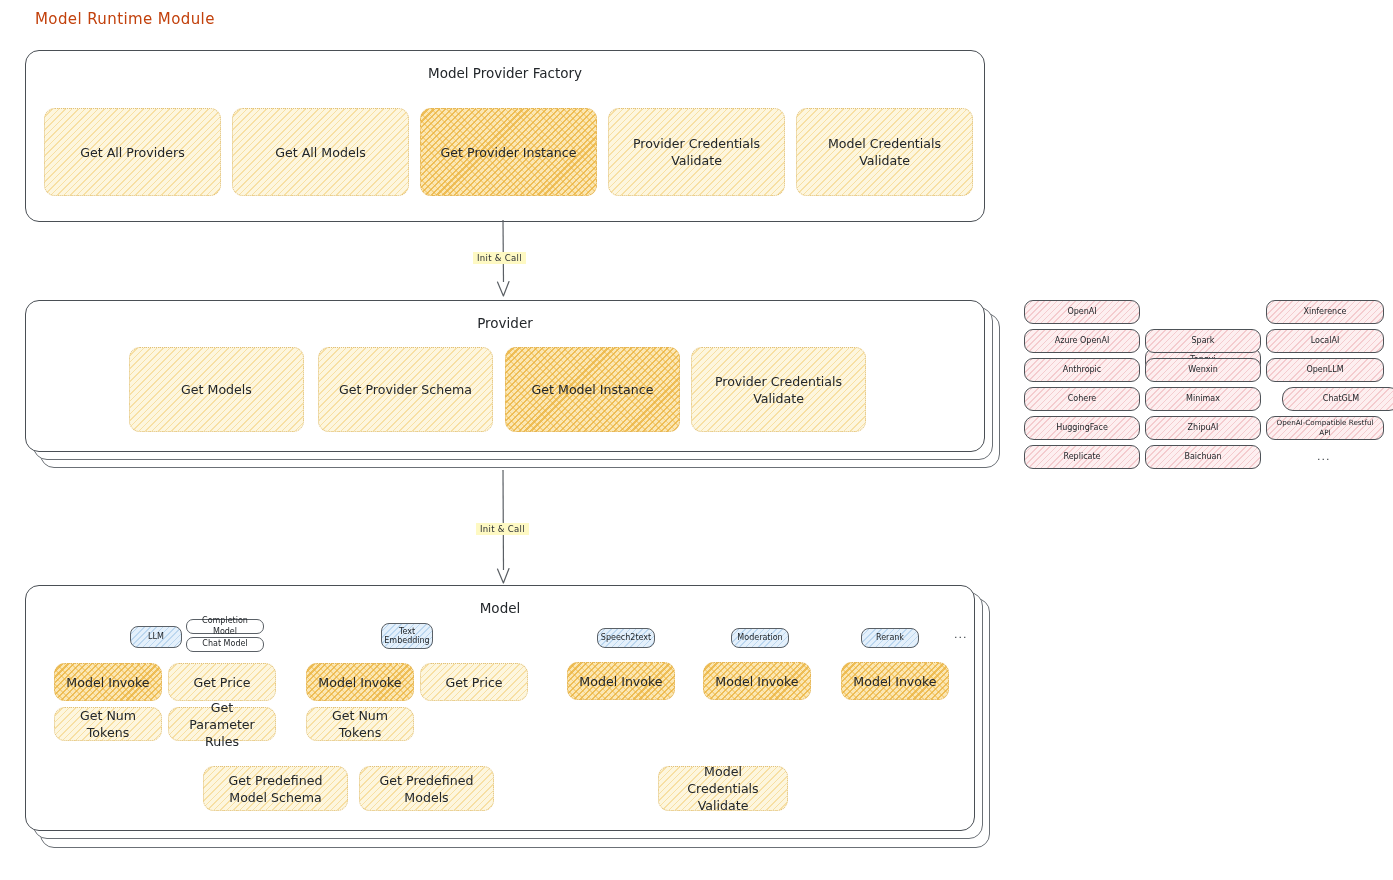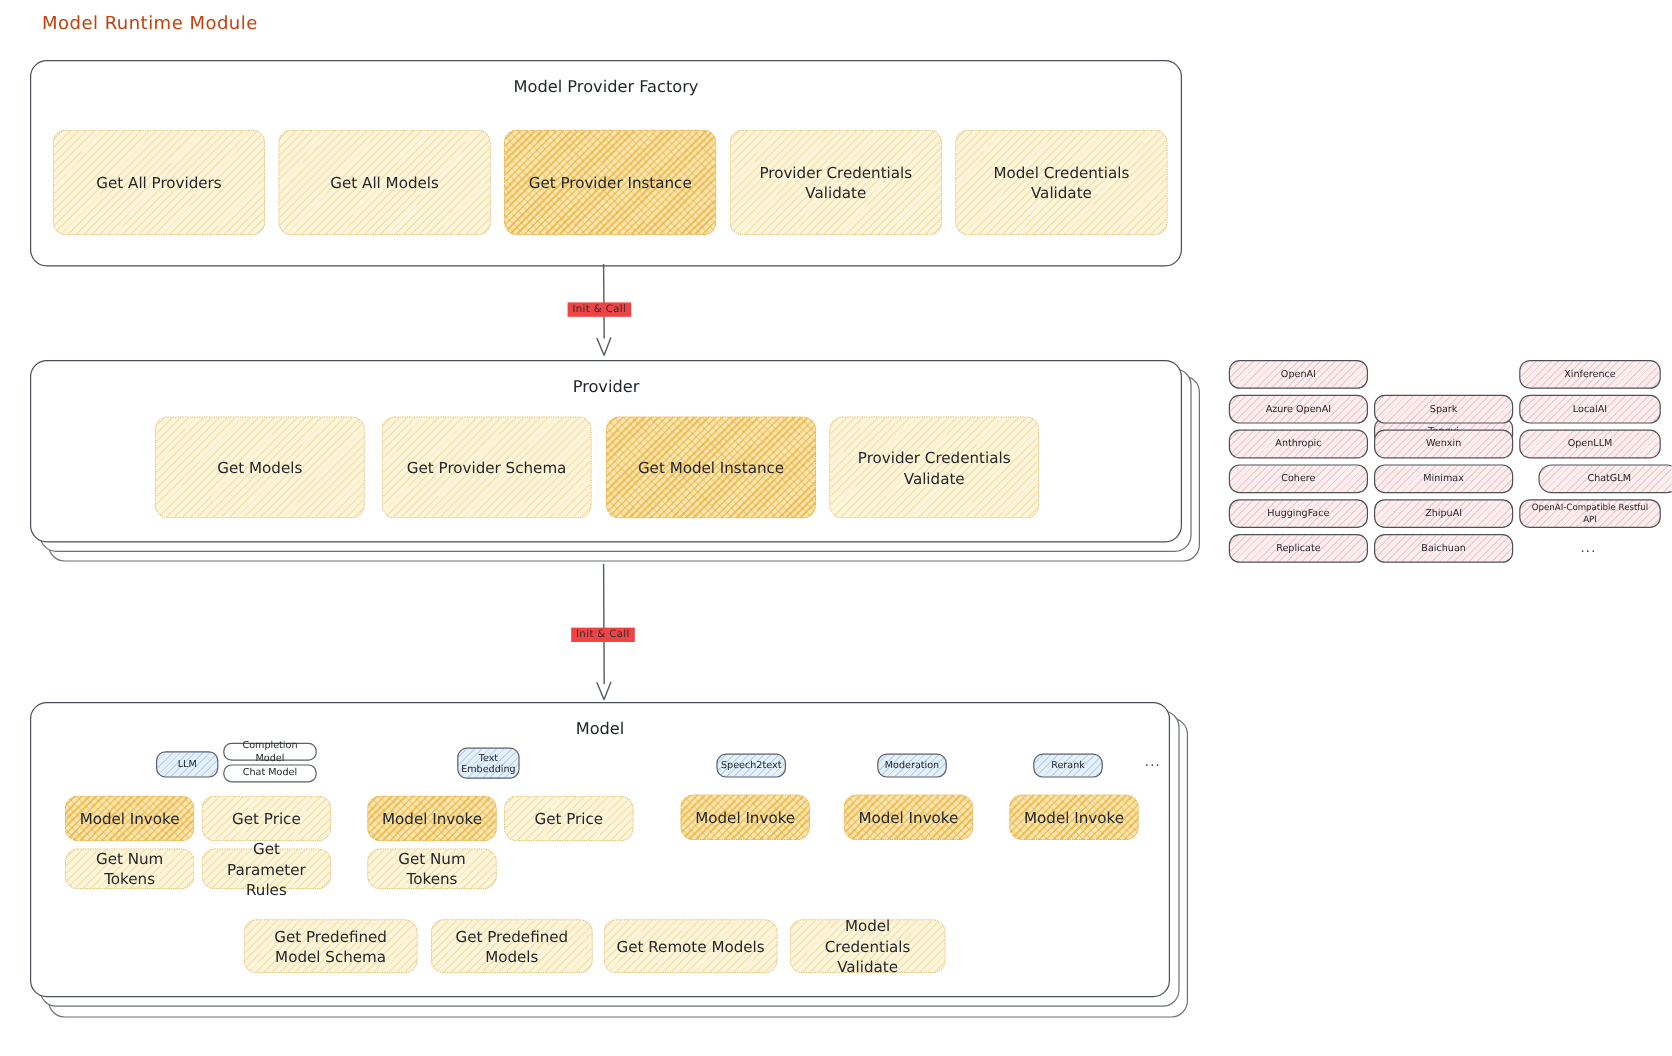--- a/index.html
+++ b/index.html
@@ -104,21 +104,21 @@
     border:1.05px solid #5a6066;
     border-radius:7px;
     background:#ffffff;
     font-size:8px;
   }
 
   
   .conn{position:absolute;}
   .conn-label{
     position:absolute;
-    background:#ef4444;
+    background:#fef9c3;
     font-size:8.5px;
     color:#2b2f33;
     padding:1px 4px;
     white-space:nowrap;
     letter-spacing:.3px;
   }
   .ellipsis{
     position:absolute;
     font-size:13px;color:#3a3f44;
     letter-spacing:1px;
@@ -190,21 +190,21 @@
       </div>
     <div class="node pink" style="left:0px;top:29px;width:116px;height:24px;position:absolute;">
       <span>Azure OpenAI</span>
       </div>
     <div class="node pink" style="left:0px;top:58px;width:116px;height:24px;position:absolute;">
       <span>Anthropic</span>
       </div>
     <div class="node pink" style="left:0px;top:87px;width:116px;height:24px;position:absolute;">
       <span>Cohere</span>
       </div>
-    <div class="node pink" style="left:0px;top:116px;width:116px;height:24px;position:absolute;">
+    <div class="node pink" style="left:0px;top:116px;width:116px;height:24px;position:absolute;border-radius:10px;">
       <span>HuggingFace</span>
       </div>
     <div class="node pink" style="left:0px;top:145px;width:116px;height:24px;position:absolute;">
       <span>Replicate</span>
       </div>
 
     <div class="node pink" style="left:121px;top:0px;width:116px;height:24px;position:absolute;margin-top:48px;">
       <span>Tongyi</span>
       </div>
     <div class="node pink" style="left:121px;top:29px;width:116px;height:24px;position:absolute;">
@@ -305,21 +305,18 @@
     </div>
 
     <div class="ellipsis" style="left:928px;top:42px;font-size:11px;">...</div>
 
     <div class="node yellow" style="left:177px;top:180px;width:145px;height:45px;">
       <span>Get Predefined Model Schema</span>
     </div>
     <div class="node yellow" style="left:333px;top:180px;width:135px;height:45px;">
       <span>Get Predefined Models</span>
     </div>
-    <div class="node yellow" style="left:477px;top:180px;width:145px;height:45px;">
-      <span>Get Remote Models</span>
-    </div>
     <div class="node yellow" style="left:632px;top:180px;width:130px;height:45px;">
       <span>Model Credentials Validate</span>
     </div>
   </div>
 
 </div>
 
 </body></html>

